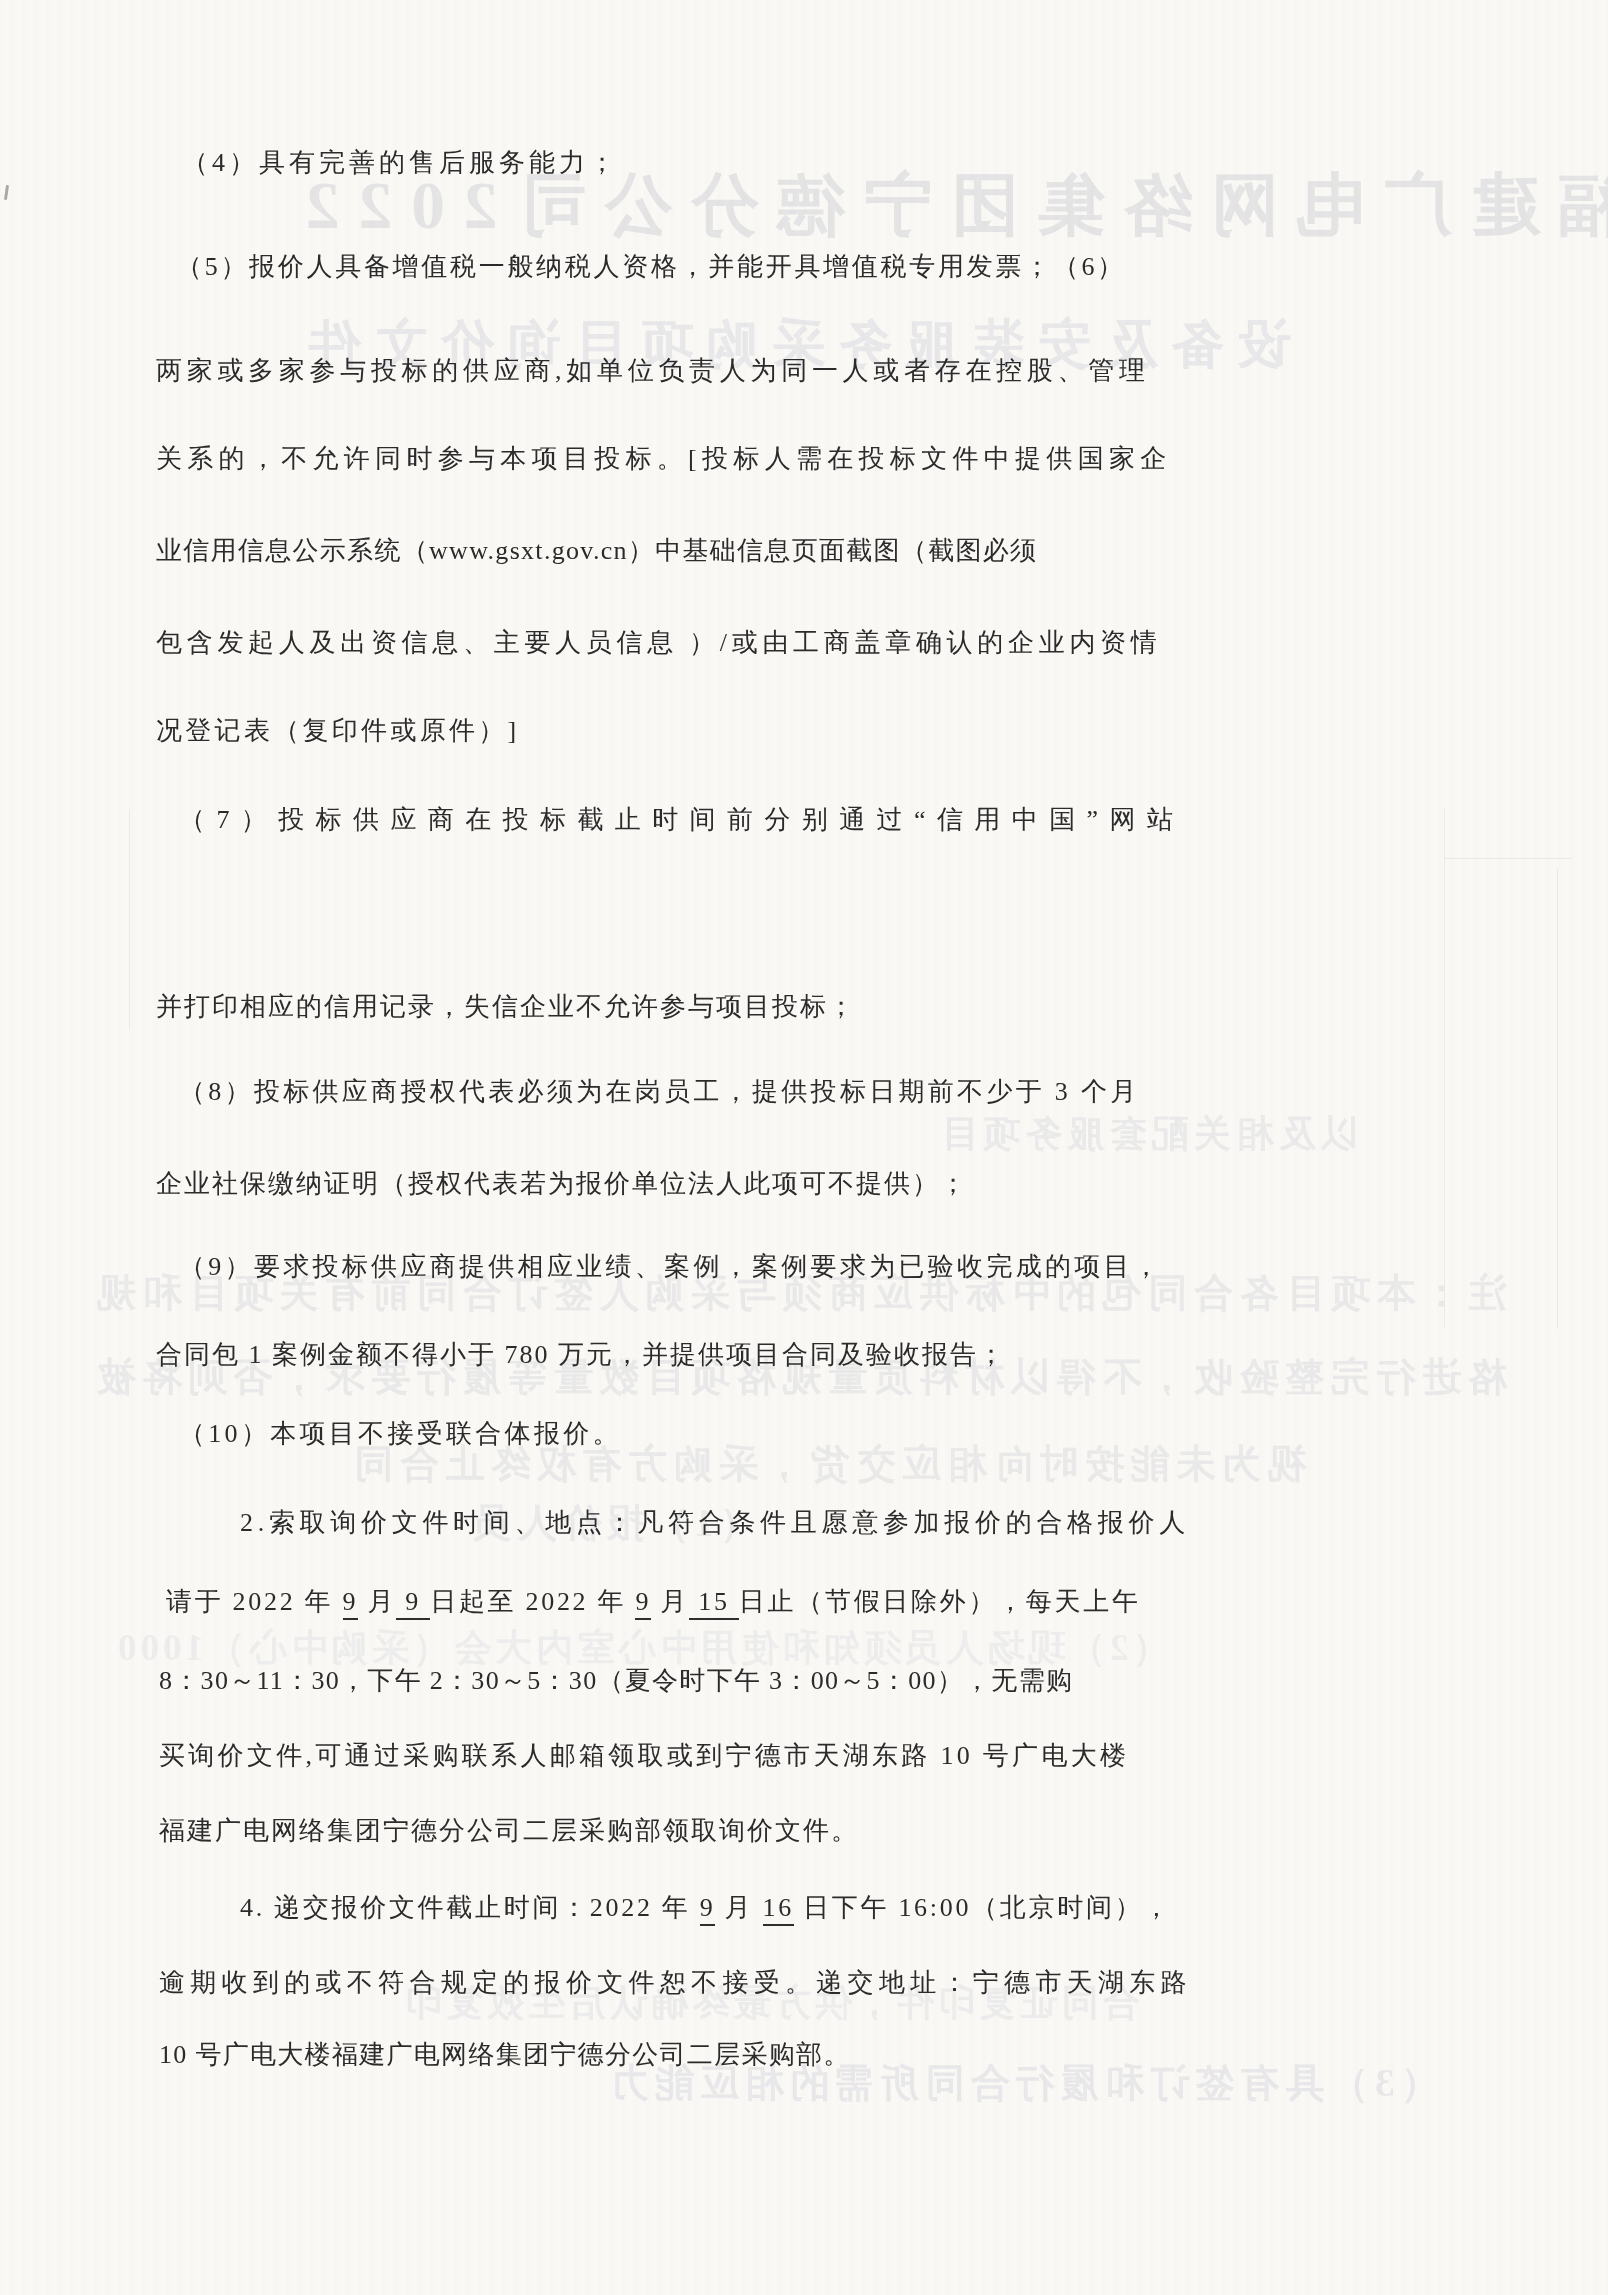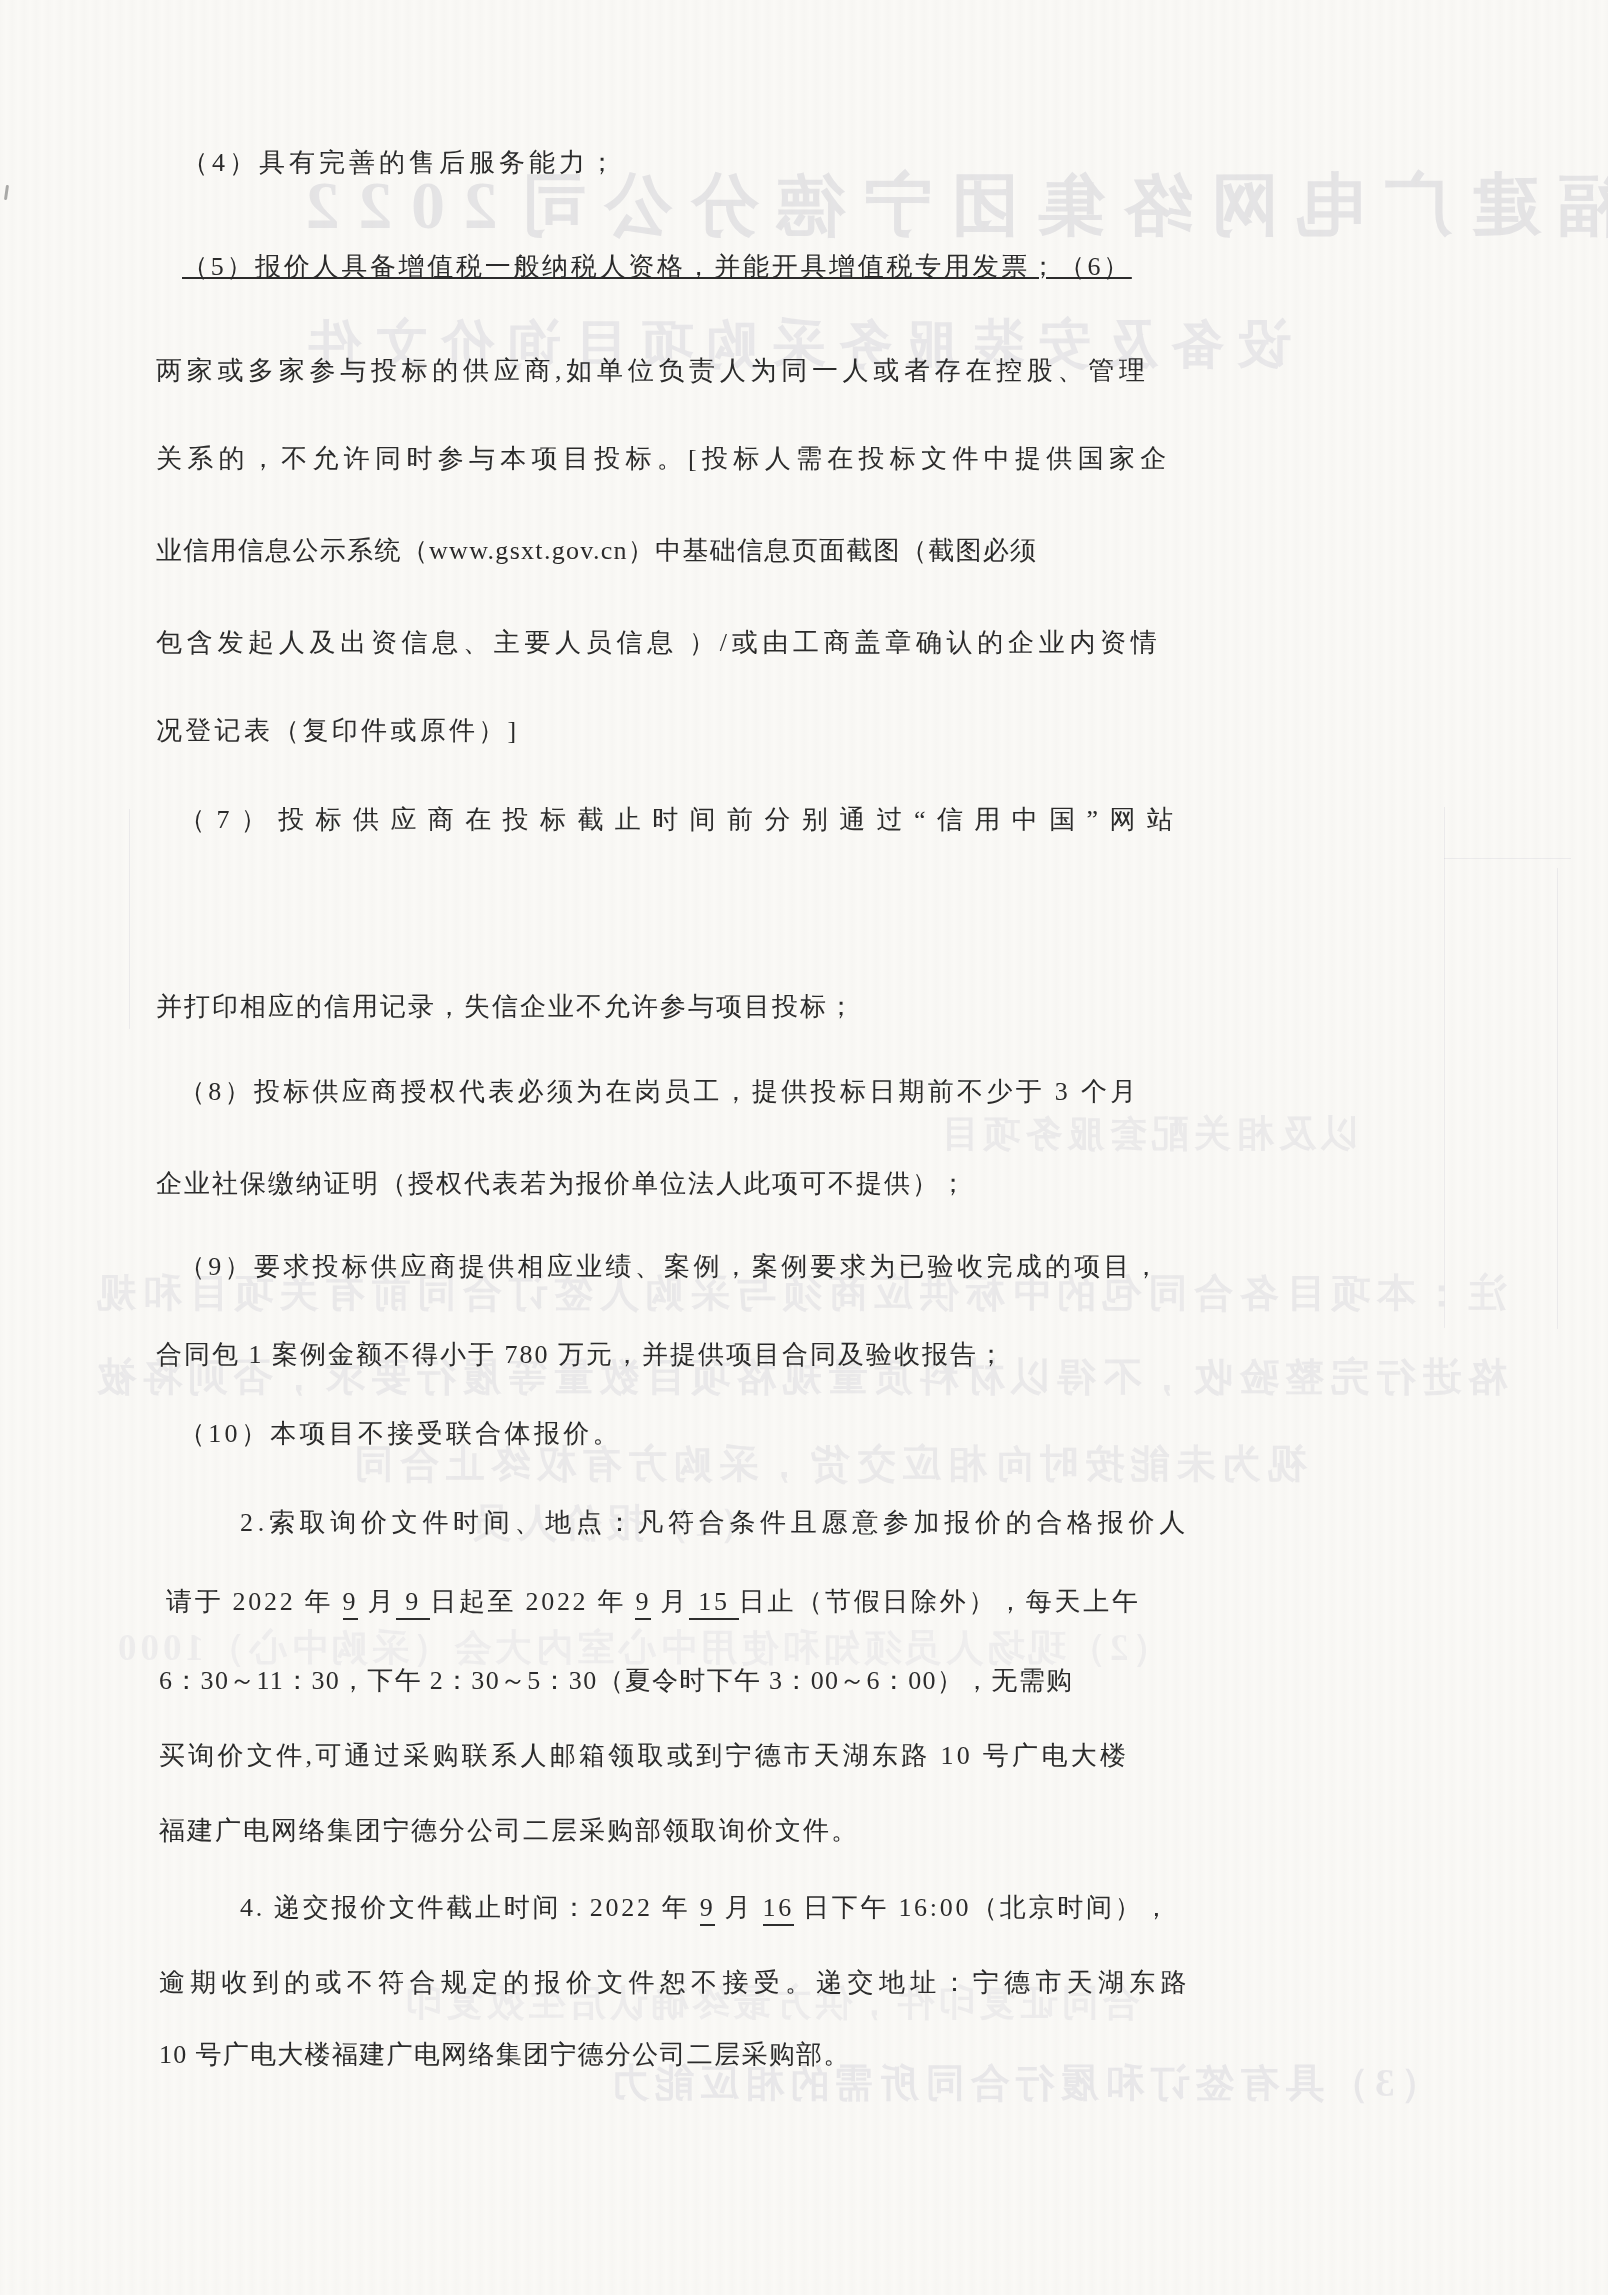--- a/index.html
+++ b/index.html
@@ -25,21 +25,21 @@
     line-height:1.15;
     white-space:nowrap;
     letter-spacing:3.3px;
   }
   .u{
     border-bottom:2.7px solid #2e2e2e;
     padding-bottom:2px;
   }
   
   .l1 {top:148px; left:182px; letter-spacing:4px;}
-  .l2 {top:252px; left:182px; letter-spacing:2.7px;text-decoration:underline;}
+  .l2 {top:252px; left:176px; letter-spacing:2.7px;}
   .l3 {top:356px; left:156px; letter-spacing:4.7px;}
   .l4 {top:444px; left:156px; letter-spacing:5.3px;}
   .l5 {top:536px; left:156px; letter-spacing:1.3px;}
   .l6 {top:628px; left:156px; letter-spacing:4.7px;}
   .l7 {top:716px;left:156px; letter-spacing:3.3px;}
   .l8 {top:805px;left:179px; letter-spacing:11.4px;}
   .l9 {top:900px;left:156px; letter-spacing:0px;}
   .l10{top:992px;left:156px; letter-spacing:2px;}
   .l11{top:1077px;left:179px; letter-spacing:3.3px;}
   .l12{top:1169px;left:156px; letter-spacing:2px;text-align:right;}
@@ -120,21 +120,21 @@
   <div class="line l12">企业社保缴纳证明（授权代表若为报价单位法人此项可不提供）；</div>
   <div class="line l13">（9）要求投标供应商提供相应业绩、案例，案例要求为已验收完成的项目，</div>
   <div class="line l14">合同包 1 案例金额不得小于 780 万元，并提供项目合同及验收报告；</div>
   <div class="line l15">（10）本项目不接受联合体报价。</div>
   <div class="line l16">2.索取询价文件时间、地点：凡符合条件且愿意参加报价的合格报价人</div>
 
   <div class="line l17">
     <span>请于 2022 年 </span><span class="u">9</span><span> 月</span><span class="u"> 9 </span><span>日起至 2022 年 </span><span class="u">9</span><span> 月</span><span class="u"> 15 </span><span>日止（节假日除外），每天上午</span>
   </div>
 
-  <div class="line l18">6：30～11：30，下午 2：30～5：30（夏令时下午 3：00～6：00），无需购</div>
+  <div class="line l18">8：30～11：30，下午 2：30～5：30（夏令时下午 3：00～5：00），无需购</div>
   <div class="line l19">买询价文件,可通过采购联系人邮箱领取或到宁德市天湖东路 10 号广电大楼</div>
   <div class="line l20">福建广电网络集团宁德分公司二层采购部领取询价文件。</div>
 
   <div class="line l21">
     <span>4. 递交报价文件截止时间：2022 年 </span><span class="u">9</span><span> 月 </span><span class="u">16</span><span> 日下午 16:00（北京时间），</span>
   </div>
 
   <div class="line l22">逾期收到的或不符合规定的报价文件恕不接受。递交地址：宁德市天湖东路</div>
   <div class="line l23">10 号广电大楼福建广电网络集团宁德分公司二层采购部。</div>
 

